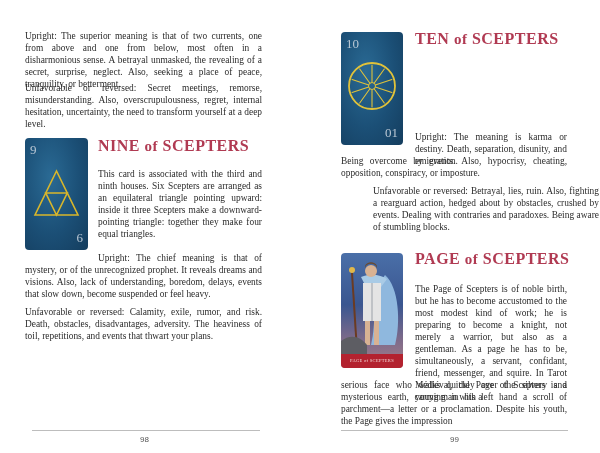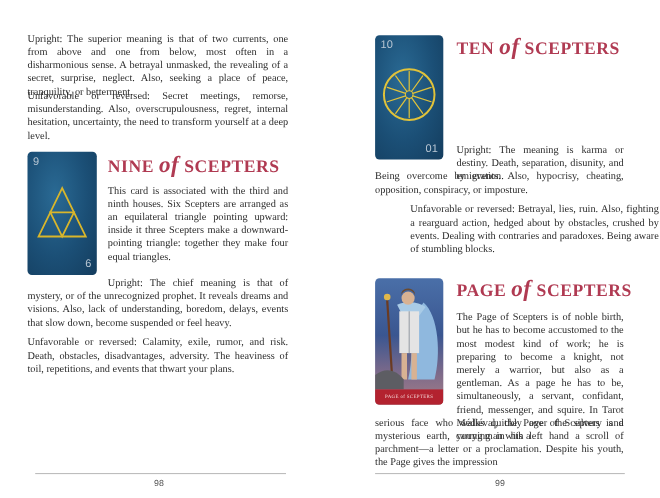--- a/index.html
+++ b/index.html
@@ -15,26 +15,26 @@
     position: absolute; margin: 0;
     font-family: "Liberation Serif", serif;
     font-size: 9.4px; line-height: 12px; text-align: justify; text-align-last: left;
     color: #2b2b2b;
   }
   .title {
     position: absolute; margin: 0;
     font-family: "Liberation Serif", serif;
     font-size: 16px; letter-spacing: 0.5px; color: #b03a52; white-space: nowrap;
   }
-  .title .of { font-style: italic; font-size: 21px; }
+  .title .of { font-size: 15px; }
   .card {
     position: absolute; border-radius: 4px; overflow: hidden;
     background: radial-gradient(ellipse at 40% 35%, #2a6a94 0%, #1b4f76 55%, #143d5e 100%);
   }
-  .card .num { position: absolute; font-family: Liberation Sans, sans-serif; font-size: 10px; color: #b9c7d4; }
+  .card .num { position: absolute; font-family: Liberation Serif, serif; font-size: 13px; color: #b9c7d4; }
   .footer-line { position: absolute; height: 1px; background: #bdbdbd; top: 430px; }
   .page-num {
     position: absolute; top: 435px; font-family: Liberation Sans, sans-serif; font-size: 8px; color: #555;
   }
   .caption-bar {
     position: absolute; left: 0; right: 0; bottom: 0; height: 14px; background: #b3222f;
     color: #f3d6d6; font-family: "Liberation Serif", serif; font-size: 4.5px; letter-spacing: 0.3px;
     text-align: center; line-height: 14px;
   }
 </style>

